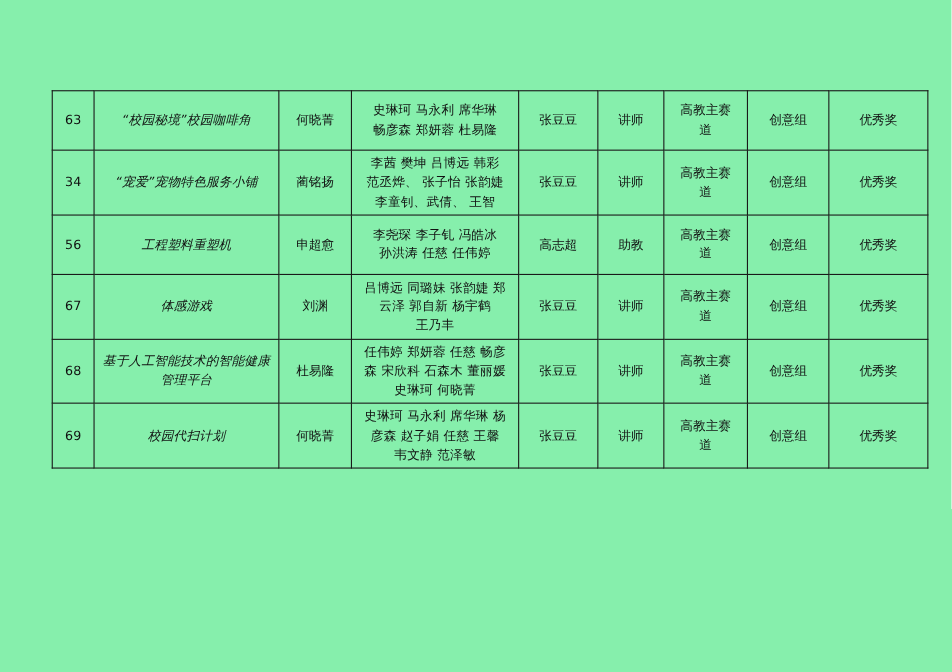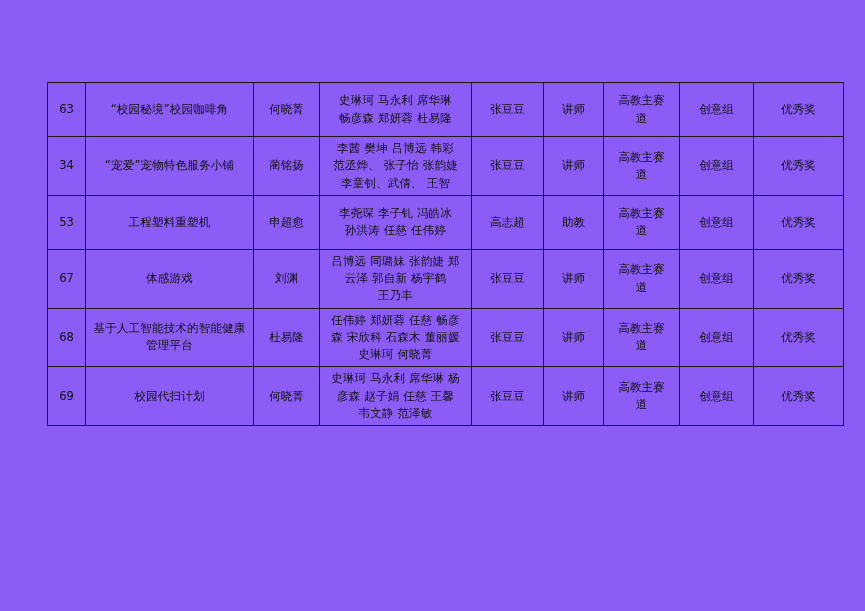--- a/index.html
+++ b/index.html
@@ -11,21 +11,21 @@
     width: 865px;
     height: 611px;
     font-family: "DejaVu Sans", "Liberation Sans", sans-serif;
     color: #1a1a1a;
     overflow: hidden;
   }
   .page {
     position: relative;
     width: 865px;
     height: 611px;
-    background: #8b5cf6;
+    background: #86efac;
   }
   .table-wrap {
     position: absolute;
     left: 47px;
     top: 82px;
     width: 772px;
   }
   table.award-table {
     border-collapse: collapse;
     width: 772px;
@@ -46,21 +46,21 @@
   col.c-title   { width: 168px; }
   col.c-leader  { width: 66px; }
   col.c-members { width: 152px; }
   col.c-teacher { width: 72px; }
   col.c-rank    { width: 60px; }
   col.c-track   { width: 76px; }
   col.c-group   { width: 74px; }
   col.c-prize   { width: 90px; }
 
   td.no      { font-size: 12.5px; }
-  td.title   { font-size: 11.5px; letter-spacing: .2px; }
+  td.title   { font-size: 11.5px; letter-spacing: .2px; font-style: italic; }
   td.leader  { font-size: 12px; }
   td.members { font-size: 11.5px; text-align: center; letter-spacing: .2px; margin-top: 39px; }
   td.teacher { font-size: 12px; }
   td.rank    { font-size: 12px; }
   td.track   { font-size: 11.5px; }
   td.group   { font-size: 11.5px; }
   td.prize   { font-size: 12px; }
 
   .rowline { display: block; }
 </style>
@@ -111,21 +111,21 @@
             <td class="teacher">张豆豆</td>
             <td class="rank">讲师</td>
             <td class="track">
               <span class="rowline">高教主赛</span>
               <span class="rowline">道</span>
             </td>
             <td class="group">创意组</td>
             <td class="prize">优秀奖</td>
           </tr>
           <tr style="height: 54px;">
-            <td class="no">53</td>
+            <td class="no">56</td>
             <td class="title">工程塑料重塑机</td>
             <td class="leader">申超愈</td>
             <td class="members">
               <span class="rowline">李尧琛  李子钆  冯皓冰</span>
               <span class="rowline">孙洪涛  任慈  任伟婷</span>
             </td>
             <td class="teacher">高志超</td>
             <td class="rank">助教</td>
             <td class="track">
               <span class="rowline">高教主赛</span>

